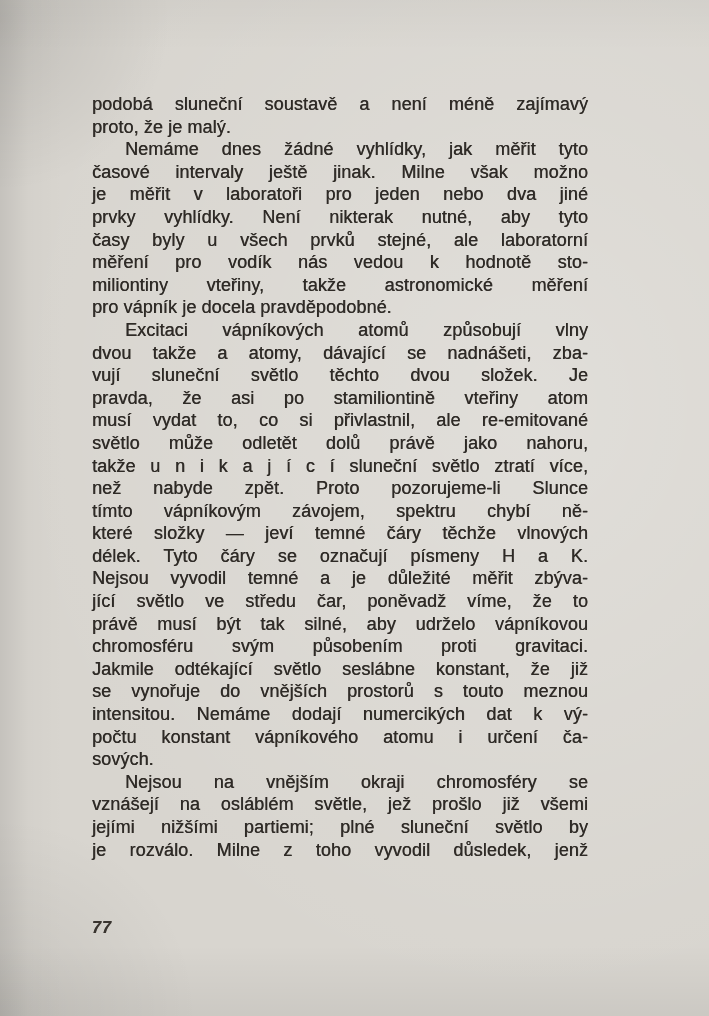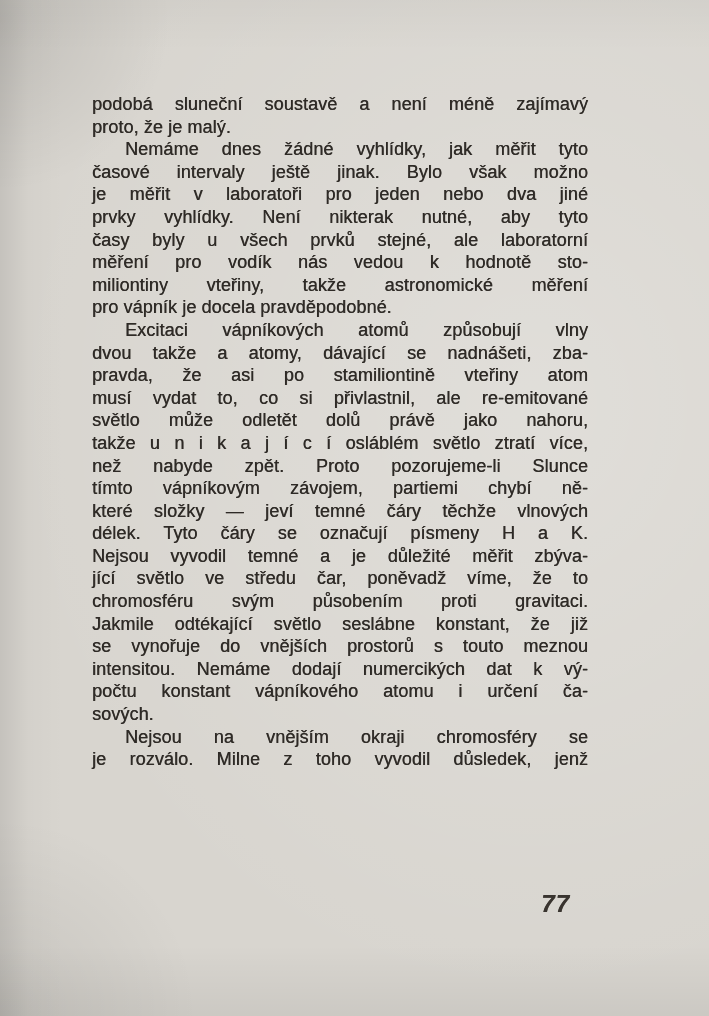--- a/index.html
+++ b/index.html
@@ -39,63 +39,66 @@
     text-align-last: justify;
   }
   .line.end {
     text-align-last: left;
   }
   .line.indent {
     text-indent: 33px;
   }
   .pageno {
     position: absolute;
-    top: 892px;
+    top: 920px;
     left: 92px;
     width: 478px;
-    text-align: right;
     color: #39342f;
-    font-size: 24px;
+    font-size: 16px;
     line-height: 1;
     font-weight: bold;
     font-style: italic;
     letter-spacing: 1px;
     text-shadow: 0.3px 0 0 rgba(57,52,47,0.8);
   }
 </style>
 </head>
 <body>
 
 <div class="scan-page">
   <div class="textblock">
       <div class="line">podobá sluneční soustavě a není méně zajímavý</div>
       <div class="line end">proto, že je malý.</div>
       <div class="line indent">Nemáme dnes žádné vyhlídky, jak měřit tyto</div>
-      <div class="line">časové intervaly ještě jinak. Bylo však možno</div>
+      <div class="line">časové intervaly ještě jinak. Milne však možno</div>
       <div class="line">je měřit v laboratoři pro jeden nebo dva jiné</div>
       <div class="line">prvky vyhlídky. Není nikterak nutné, aby tyto</div>
       <div class="line">časy byly u všech prvků stejné, ale laboratorní</div>
       <div class="line">měření pro vodík nás vedou k hodnotě sto-</div>
       <div class="line">miliontiny vteřiny, takže astronomické měření</div>
       <div class="line end">pro vápník je docela pravděpodobné.</div>
       <div class="line indent">Excitaci vápníkových atomů způsobují vlny</div>
       <div class="line">dvou takže a atomy, dávající se nadnášeti, zba-</div>
+      <div class="line">vují sluneční světlo těchto dvou složek. Je</div>
       <div class="line">pravda, že asi po stamiliontině vteřiny atom</div>
       <div class="line">musí vydat to, co si přivlastnil, ale re-emitované</div>
       <div class="line">světlo může odletět dolů právě jako nahoru,</div>
-      <div class="line">takže u n i k a j í c í osláblém světlo ztratí více,</div>
+      <div class="line">takže u n i k a j í c í sluneční světlo ztratí více,</div>
       <div class="line">než nabyde zpět. Proto pozorujeme-li Slunce</div>
-      <div class="line">tímto vápníkovým závojem, partiemi chybí ně-</div>
+      <div class="line">tímto vápníkovým závojem, spektru chybí ně-</div>
       <div class="line">které složky — jeví temné čáry těchže vlnových</div>
       <div class="line">délek. Tyto čáry se označují písmeny H a K.</div>
       <div class="line">Nejsou vyvodil temné a je důležité měřit zbýva-</div>
       <div class="line">jící světlo ve středu čar, poněvadž víme, že to</div>
+      <div class="line">právě musí být tak silné, aby udrželo vápníkovou</div>
       <div class="line">chromosféru svým působením proti gravitaci.</div>
       <div class="line">Jakmile odtékající světlo seslábne konstant, že již</div>
       <div class="line">se vynořuje do vnějších prostorů s touto meznou</div>
       <div class="line">intensitou. Nemáme dodají numercikých dat k vý-</div>
       <div class="line">počtu konstant vápníkového atomu i určení ča-</div>
       <div class="line end">sových.</div>
       <div class="line indent">Nejsou na vnějším okraji chromosféry se</div>
+      <div class="line">vznášejí na osláblém světle, jež prošlo již všemi</div>
+      <div class="line">jejími nižšími partiemi; plné sluneční světlo by</div>
       <div class="line">je rozválo. Milne z toho vyvodil důsledek, jenž</div>
     </div>
   <div class="pageno">77</div>
 </div>
 
 </body></html>

